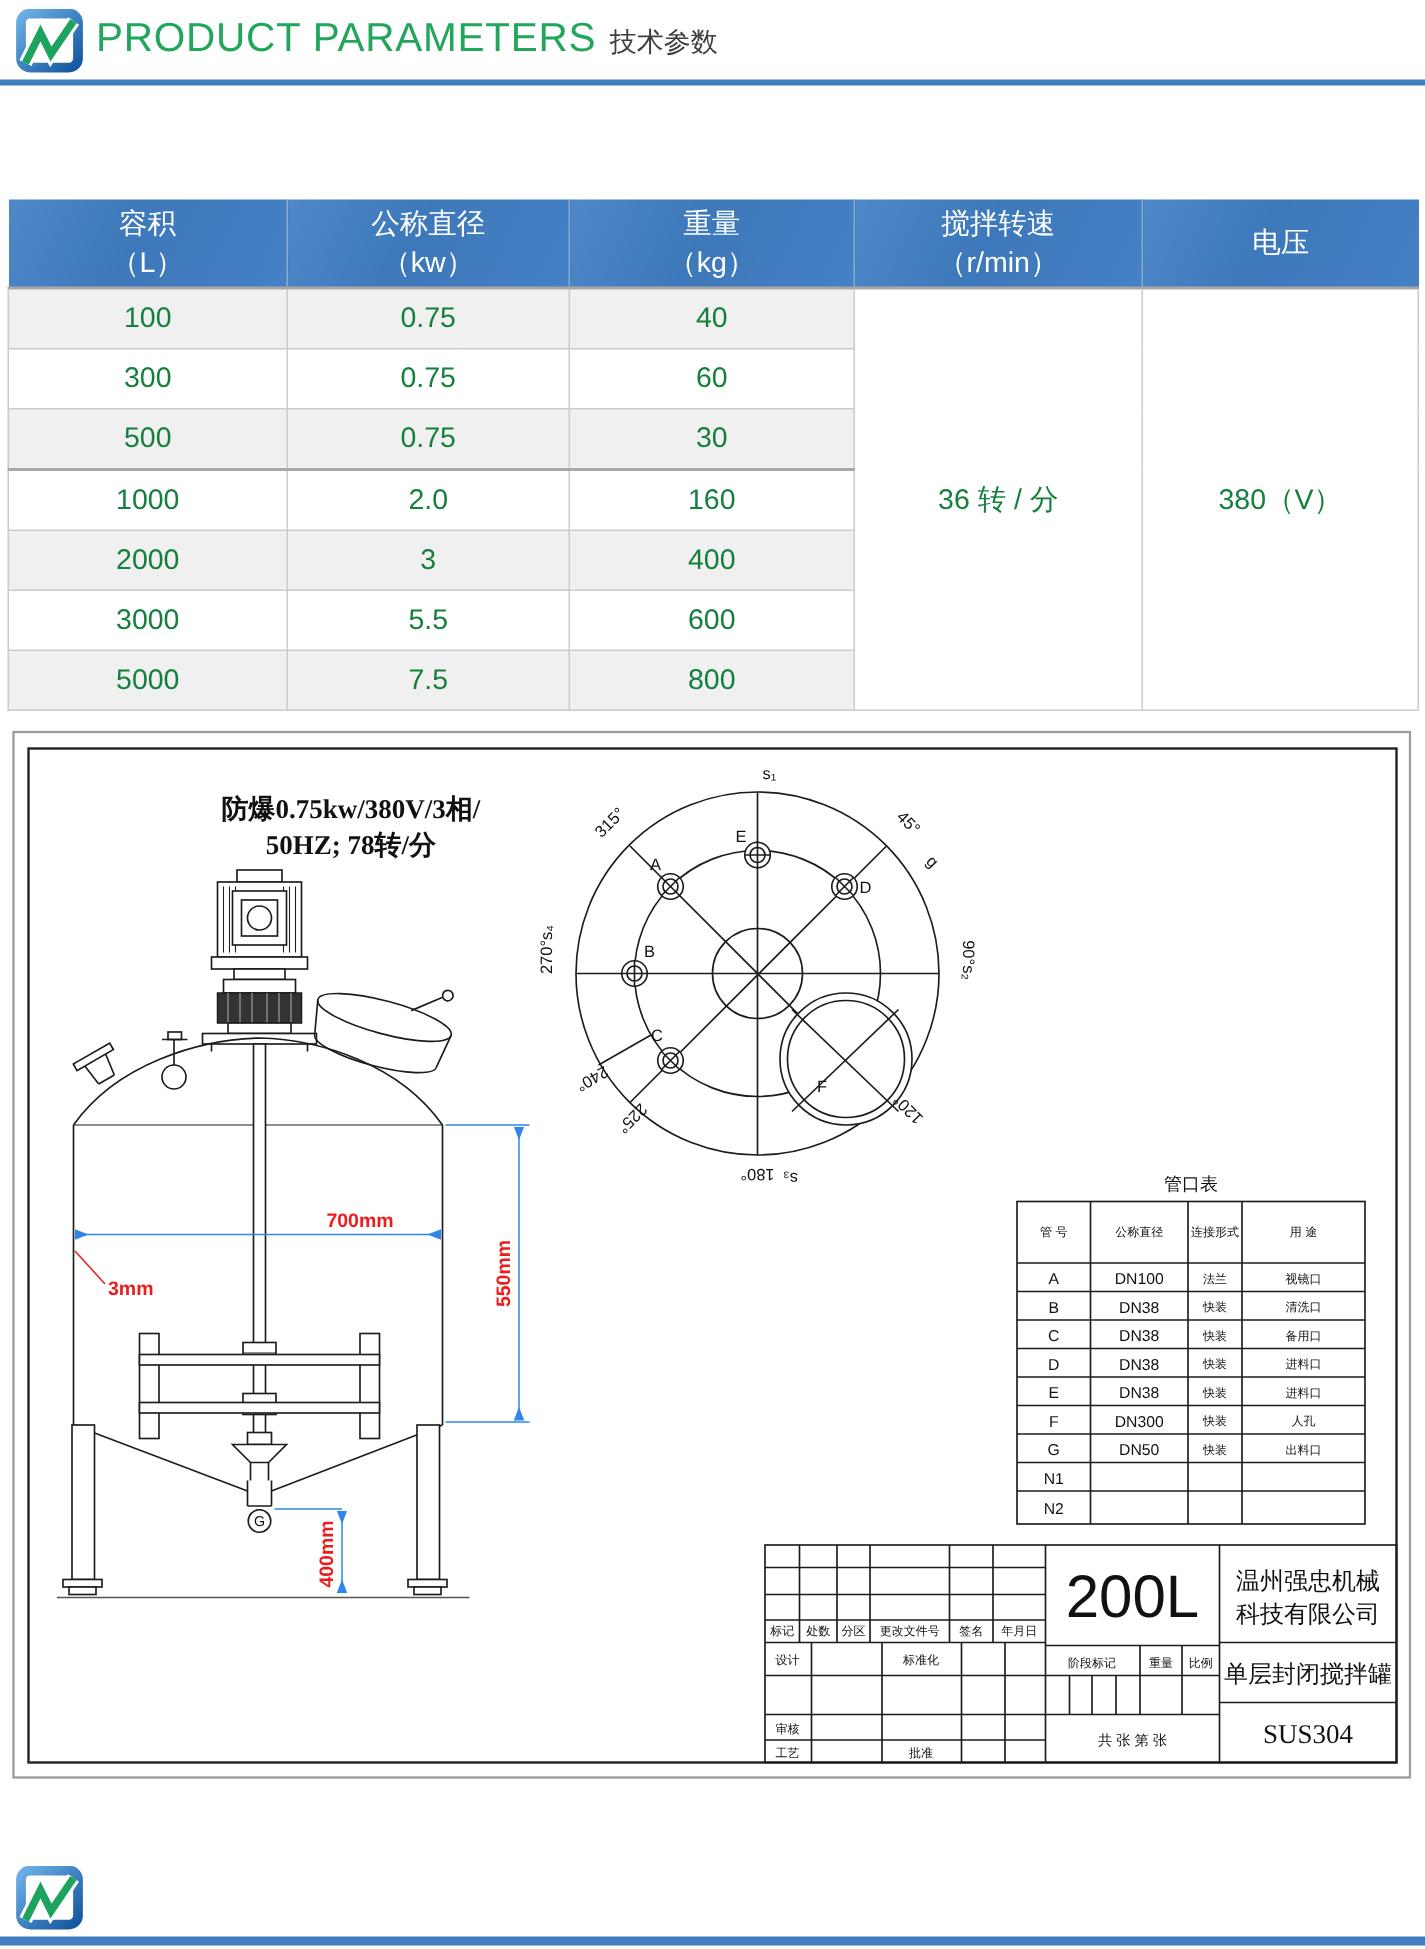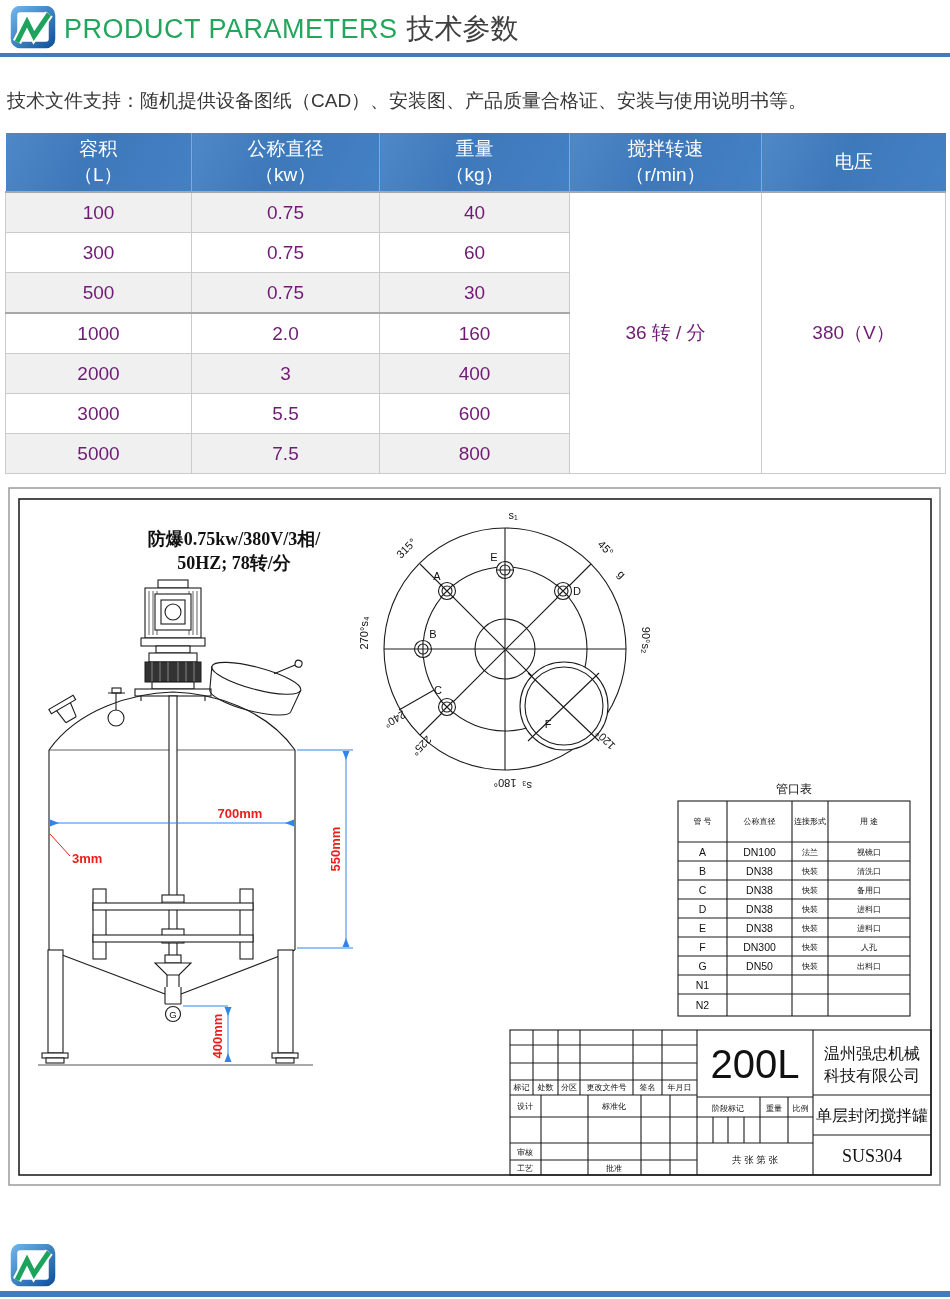--- a/index.html
+++ b/index.html
@@ -4,32 +4,32 @@
 <style>
   html,body{margin:0;padding:0;background:#fff;}
   body{font-family:"Liberation Sans","DejaVu Sans",sans-serif;}
   .page{position:relative;width:950px;height:1299px;background:#fff;overflow:hidden;}
 
   
   .sec{position:absolute;left:0;width:100%;height:52px;}
   .sec .logo{position:absolute;left:10px;top:2px;}
   .sec .titles{position:absolute;left:64px;top:6px;display:flex;align-items:baseline;gap:9px;white-space:nowrap;}
   .t-en{font-size:27px;color:#21a65c;letter-spacing:.5px;}
-  .t-zh{font-size:28px;color:#3f3f3f;}
+  .t-zh{font-size:18px;color:#3f3f3f;}
   .blue-line{position:absolute;left:0;width:100%;height:4px;background:#3f7dc0;}
 
   .intro{position:absolute;left:7px;top:88px;font-size:19px;color:#383838;}
 
   
   table.params{position:absolute;left:5px;top:133px;width:940px;border-collapse:collapse;table-layout:fixed;border-radius:10px;}
   table.params th{height:58px;background:linear-gradient(115deg,#4f88c8 0%,#3d78ba 45%,#4481c4 100%);
     color:#fff;font-size:19px;font-weight:normal;border-right:1px solid #8aa9cc;padding:0;}
   table.params th:last-child{border-right:none;margin-top:32px;}
   table.params th .h2{font-size:19px;}
-  table.params td{height:39px;text-align:center;font-size:19px;color:#701a75;
+  table.params td{height:39px;text-align:center;font-size:19px;color:#15803d;
     border:1px solid #cbcbcb;padding:0;background:#fff;}
   table.params tbody tr:nth-child(odd) td{background:#f0f0f1;}
   table.params td.merge{background:#fff !important;border:1px solid #cbcbcb;}
   table.params tbody tr:first-child td{border-top:2px solid #a8a8a8;}
   table.params tbody tr:nth-child(3) td{border-bottom:2px solid #a8a8a8;}
 
   
   .drawing{position:absolute;left:8px;top:487px;width:933px;height:700px;}
   svg text{font-family:"Liberation Sans","DejaVu Sans",sans-serif;}
   .s{stroke:#1c1c1c;fill:none;stroke-width:1.1;}
@@ -68,21 +68,20 @@
       <path d="M7,36 L17,16 L24,30 L39,8" fill="none" stroke="#ffffff" stroke-width="9" stroke-linejoin="miter"></path>
       <path d="M7,36 L17,16 L24,30 L39,8" fill="none" stroke="#1ca35d" stroke-width="5" stroke-linejoin="miter"></path>
     </svg>
     <div class="titles">
       <span class="t-en">PRODUCT PARAMETERS</span>
       <span class="t-zh">技术参数</span>
     </div>
   </div>
   <div class="blue-line" style="top:53px;"></div>
 
-  <div class="intro">技术文件支持：随机提供设备图纸（CAD）、安装图、产品质量合格证、安装与使用说明书等。</div>
 
   <table class="params">
     <colgroup>
         <col style="width:186px">
         <col style="width:188px">
         <col style="width:190px">
         <col style="width:192px">
         <col style="width:184px">
       </colgroup>
     <thead>

